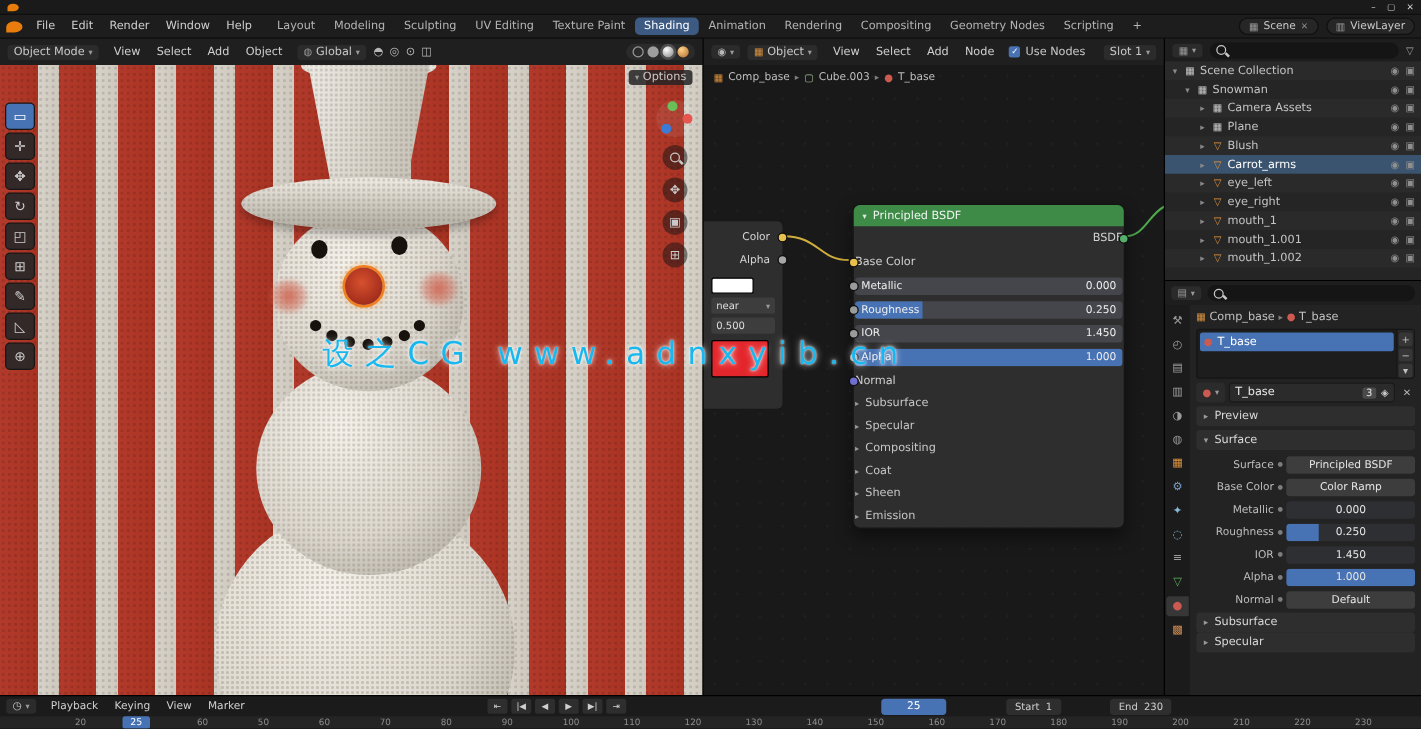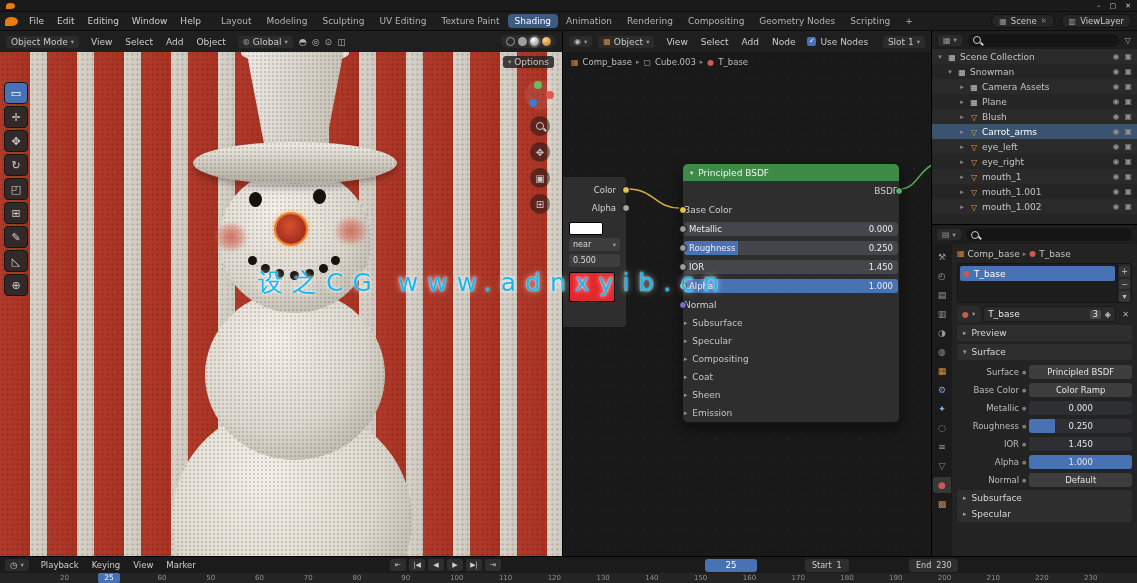--- a/index.html
+++ b/index.html
@@ -164,21 +164,21 @@
   .pf-value{position:relative;z-index:1;display:block;text-align:center;font-size:8.5px;color:#e5e5e5;line-height:14px}
 
   
   .timeline{position:absolute;left:0;top:556px;width:100%;height:27px;background:#1b1b1b;border-top:1px solid #000}
   .tl-header{position:relative;height:16px;display:flex;align-items:center;gap:6px;padding:0 5px;font-size:8.5px}
   .transport{position:absolute;left:390px;display:flex;gap:3px}
   .tp-btn{min-width:16px;height:12px;background:#2e2e2e;border-radius:2px;display:flex;align-items:center;justify-content:center;font-size:7px;color:#cfcfcf;pad:0 2px}
   .tl-frame{position:absolute;left:705px;width:52px;height:13px;background:#4772b3;border-radius:3px;color:#fff;text-align:center;font-size:8.5px;line-height:13px}
   .tl-se{position:absolute;height:13px;background:#2e2e2e;border-radius:3px;display:flex;gap:5px;align-items:center;padding:0 7px;font-size:8px;color:#cfcfcf}
   .se-start{left:805px}
-  .se-end{left:909px}
+  .se-end{left:888px}
   .tl-ruler{position:relative;height:10px;background:#242424}
   .ticks{position:absolute;left:60px;right:4px;top:0;bottom:0;display:flex}
   .tick{flex:1;text-align:left;font-size:7px;color:#8f8f8f;line-height:10px}
   .playhead{position:absolute;left:98px;top:0;bottom:0;width:22px}
   .ph-chip{display:block;height:10px;background:#4772b3;border-radius:2px;color:#fff;font-size:7.5px;text-align:center;line-height:10px}
 
   
   .watermark{position:absolute;left:258px;top:266px;z-index:40;font-size:25px;font-weight:normal;letter-spacing:9px;color:#18b7ee;white-space:nowrap;text-shadow:0 0 2px #fff,0 0 6px rgba(255,255,255,.85)}
 </style>
 </head>
@@ -194,21 +194,21 @@
       <span>✕</span>
     </span>
   </div>
 
   <div class="topbar">
     <span class="blender-logo"></span>
     <span class="hmenus">
 
     <span class="menu-item">File</span>
         <span class="menu-item">Edit</span>
-        <span class="menu-item">Editing</span>
+        <span class="menu-item">Render</span>
         <span class="menu-item">Window</span>
         <span class="menu-item">Help</span>
       </span>
     <span class="ws-tabs">
 
     <span class="ws-tab">Layout</span>
         <span class="ws-tab">Modeling</span>
         <span class="ws-tab">Sculpting</span>
         <span class="ws-tab">UV Editing</span>
         <span class="ws-tab">Texture Paint</span>

